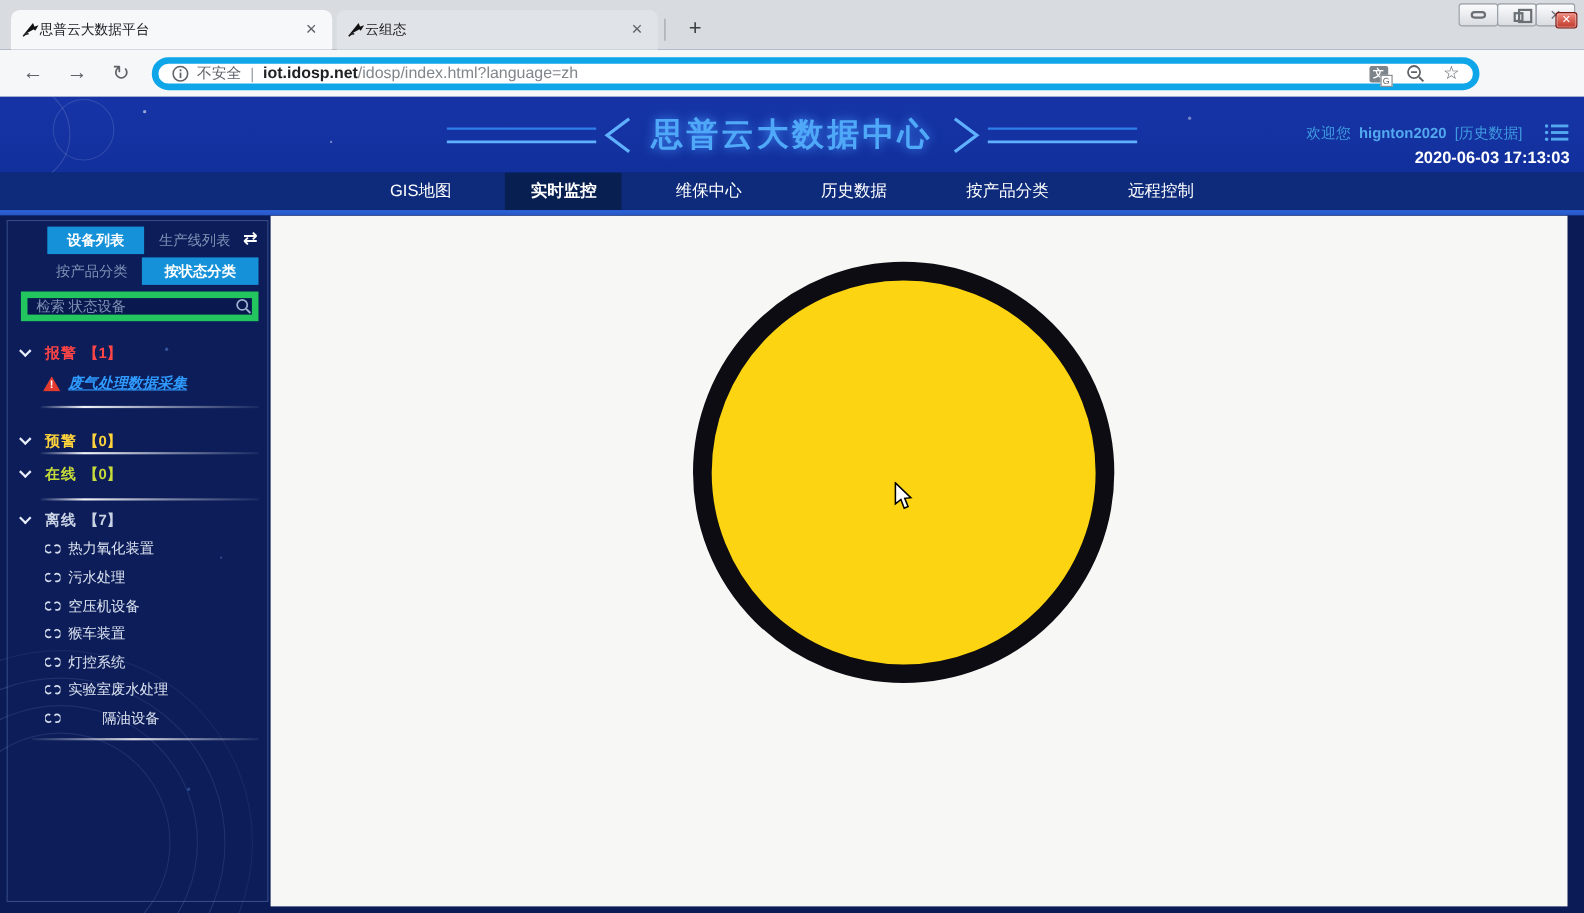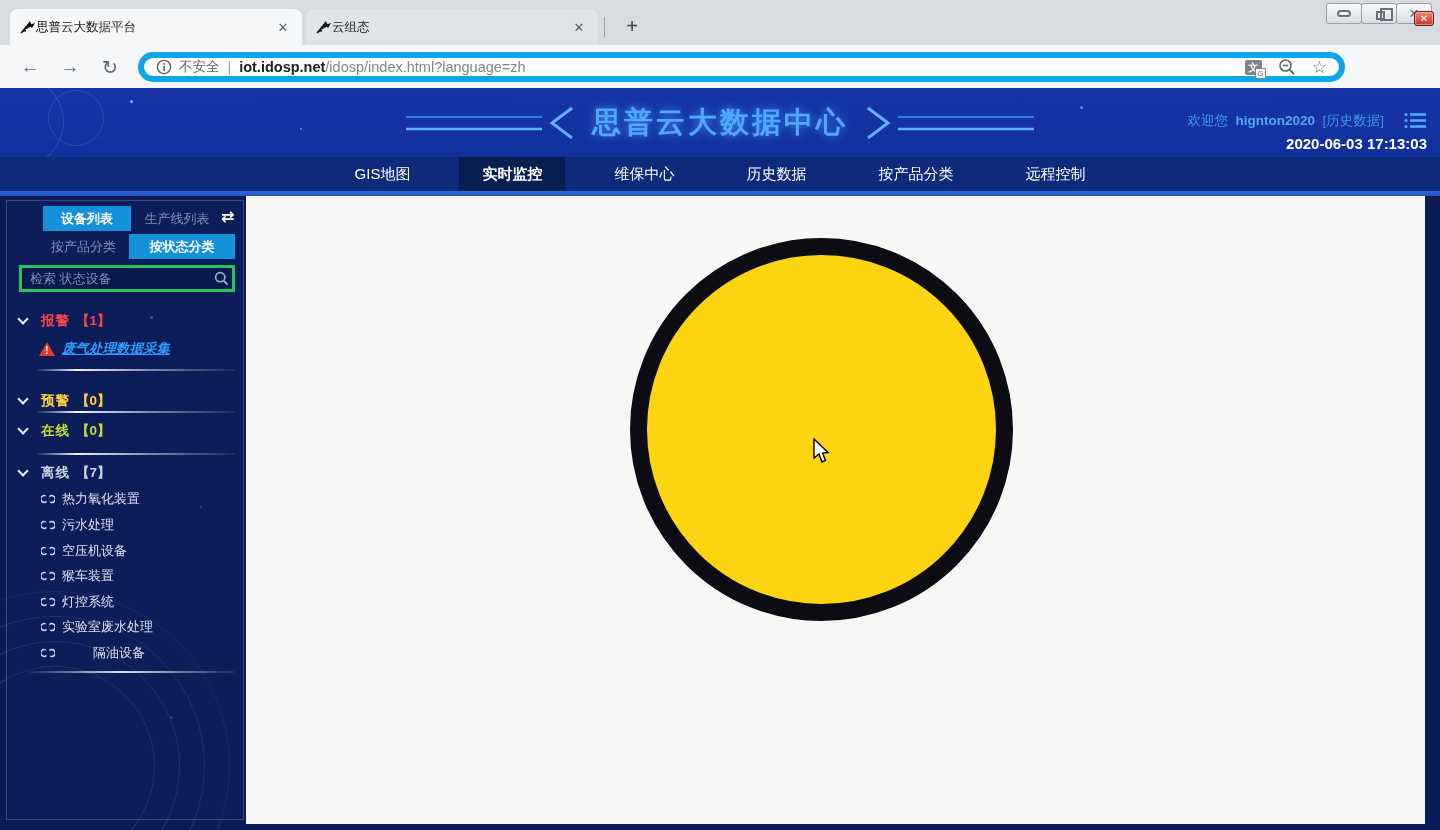--- a/index.html
+++ b/index.html
@@ -64,21 +64,21 @@
   .big-circle { position:absolute; left:384px; top:42px; width:383px; height:383px; border:17px solid #0c0c12; border-radius:50%; background:#fcd411; }
   .cursor { position:absolute; left:566px; top:242px; }
 
   
   .sidebar { position:absolute; left:6px; top:4px; width:238px; height:620px; border:1px solid rgba(130,160,220,.35); background:rgba(16,34,96,.35); }
   .side-tab { position:absolute; height:25px; font-size:13px; display:flex; align-items:center; justify-content:center; white-space:nowrap; }
   .side-tab.on { background:#1591d9; color:#ffffff; font-weight:bold; }
   .side-tab.off { color:#7f92b5; }
   .swap-icon { position:absolute; left:214px; top:6px; color:#ffffff; font-size:16px; font-weight:bold; }
   .search-wrap { position:absolute; left:12px; top:64px; width:216px; height:27px; }
-  .search-input { width:100%; height:100%; background:rgba(8,20,70,.55); border:3px solid #22c55e; color:#ec4899; font-size:13px; padding:0 26px 0 8px; outline:none; font-family:inherit; }
+  .search-input { width:100%; height:100%; background:rgba(8,20,70,.55); border:6px solid #22c55e; color:#ec4899; font-size:13px; padding:0 26px 0 8px; outline:none; font-family:inherit; }
   .search-input::placeholder { color:#7f90b4; }
   .search-glass { position:absolute; right:6px; top:6px; }
 
   .tree-row { position:absolute; left:0; height:24px; display:flex; align-items:center; }
   .chev { width:8px; height:8px; border-right:2px solid #e8eefc; border-bottom:2px solid #e8eefc; transform:rotate(45deg); margin-left:12px; margin-top:-4px; }
   .grp-label { font-size:13.5px; font-weight:bold; margin-left:14px; letter-spacing:1px; }
   .grp-count { font-size:13.5px; font-weight:bold; margin-left:6px; }
   .c-alarm { color:#ff4545; } .c-warn { color:#ffd43b; } .c-online { color:#c6db3a; } .c-offline { color:#c9d2e3; }
   .warn-tri { width:16px; height:14px; background:#e23b2e; clip-path:polygon(50% 0,100% 100%,0 100%); color:#ffffff; font-size:10px; font-weight:bold; display:flex; align-items:flex-end; justify-content:center; margin-left:32px; }
   .alarm-link { margin-left:7px; font-size:13.5px; font-weight:bold; font-style:italic; color:#2f9bff; text-decoration:underline; }

